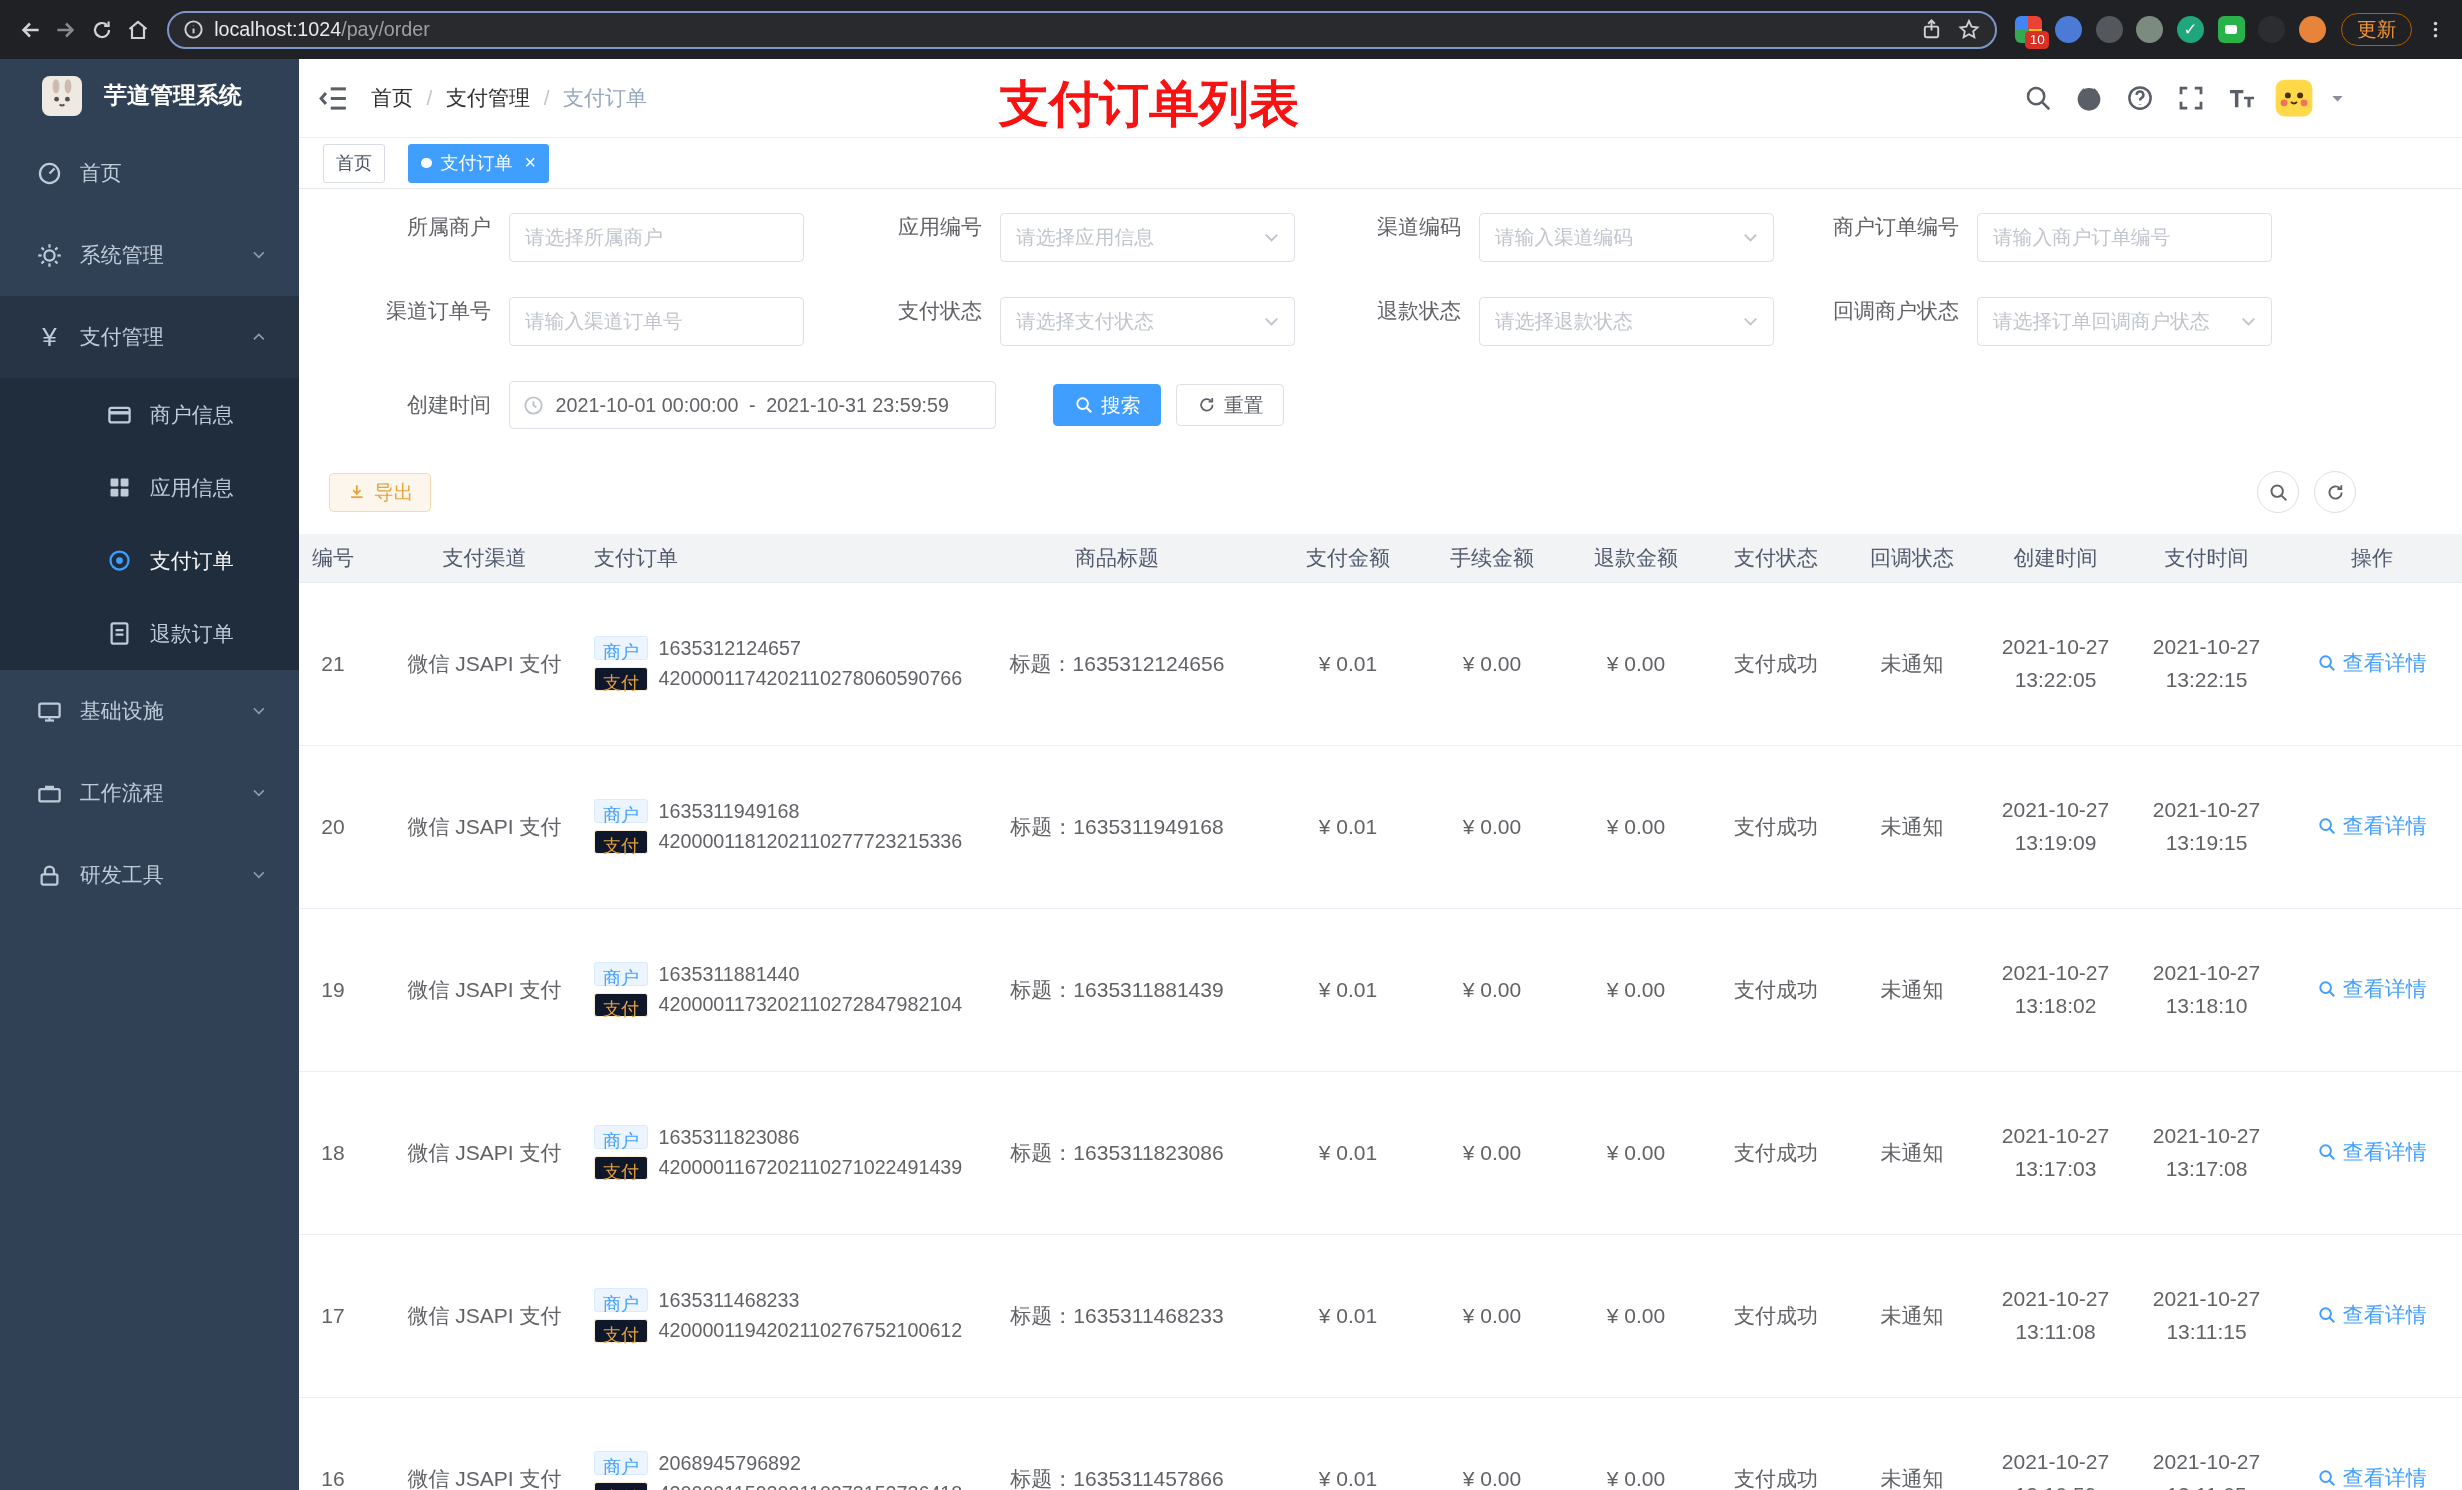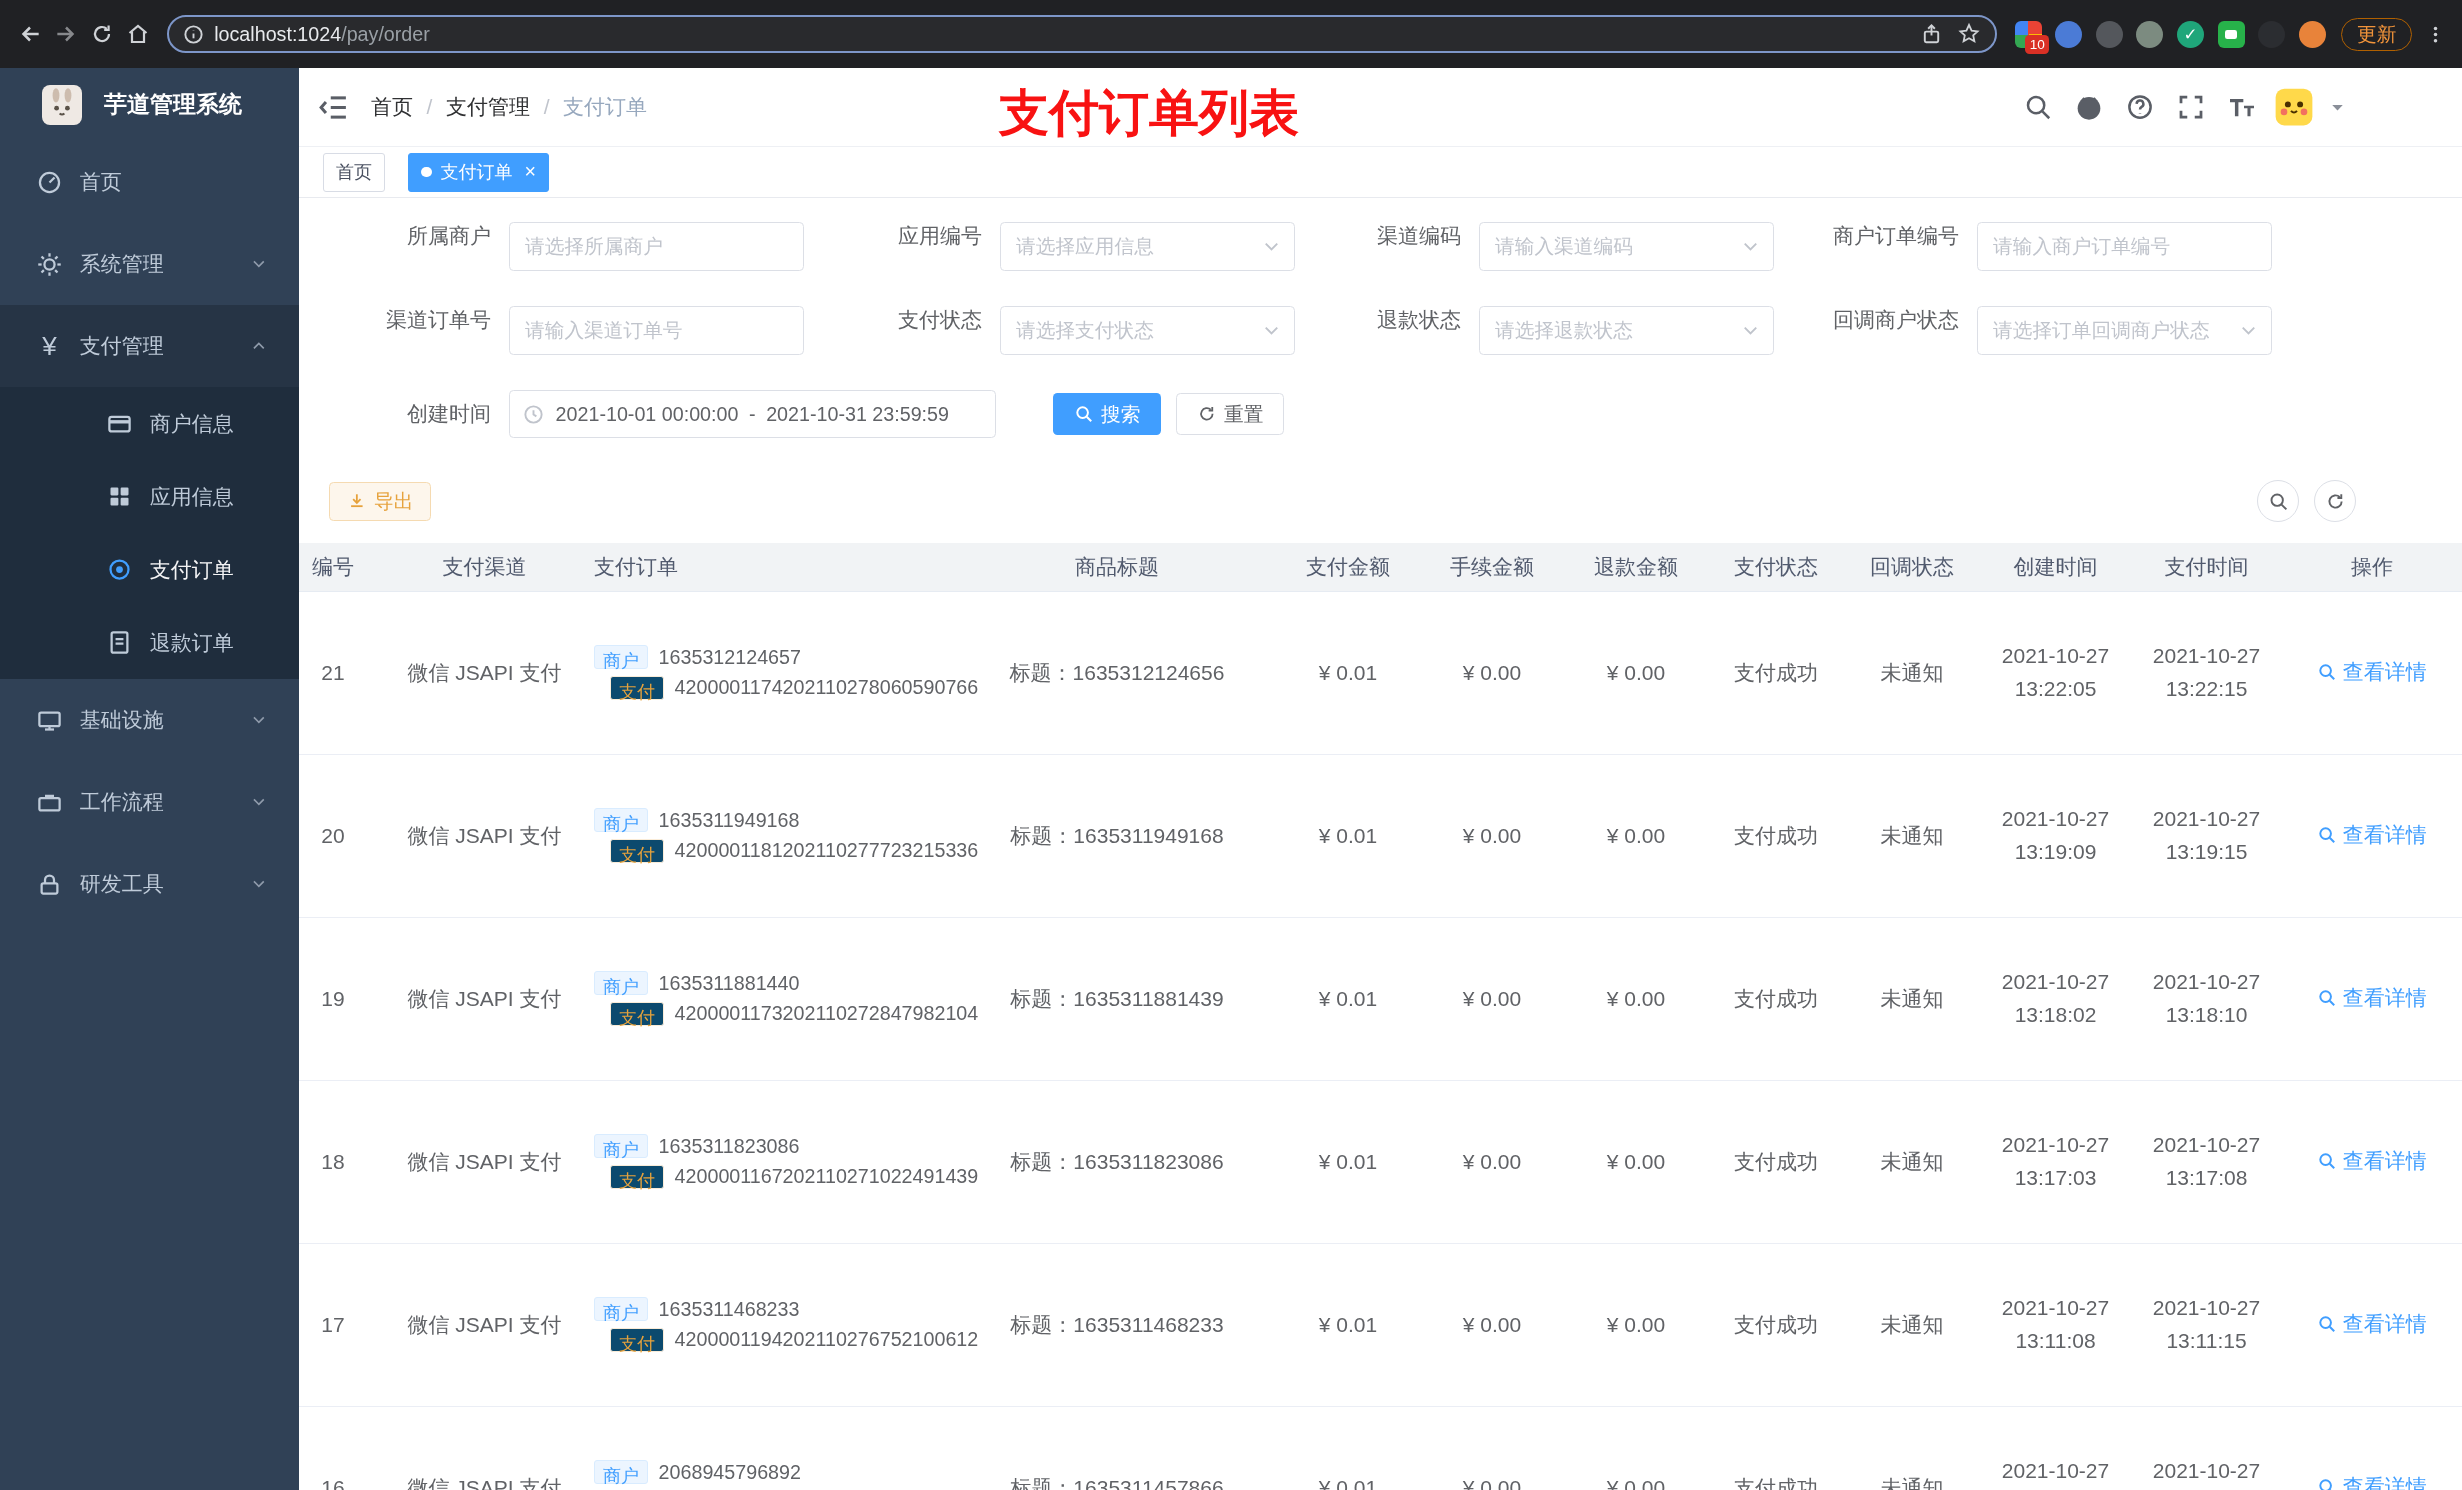--- a/index.html
+++ b/index.html
@@ -1,21 +1,21 @@
 <!DOCTYPE html>
 <html style="font-size:12px"><head>
 <meta charset="utf-8">
 <style>
   * { box-sizing: border-box; margin: 0; padding: 0; }
   html,body { width:2462px; height:1490px; overflow:hidden; background:#fff;
     font-family:"Liberation Sans","DejaVu Sans",sans-serif; }
   svg { display:block; }
 
   
-  .browser { height:68px; background:#202124; display:flex; align-items:center; padding:0 12px; }
+  .browser { height:59px; background:#202124; display:flex; align-items:center; padding:0 12px; }
   .nav-btn { width:36px; height:36px; display:flex; align-items:center; justify-content:center; color:#cfd2d6; border-radius:50%; flex-shrink:0; }
   .nav-btn.dim { color:#87898c; }
   .url-pill { flex:1; height:38px; background:#292a2d; border:2.3px solid #7d96c9; border-radius:21px; margin:0 10.6px; display:flex; align-items:center; padding:0 13.6px; min-width:0; }
   .url-text { font-size:19.7px; color:#e8eaed; margin-left:9px; white-space:nowrap; }
   .url-text .path { color:#9aa0a6; }
   .pill-right { margin-left:auto; display:flex; align-items:center; gap:13.6px; color:#cfd2d6; }
   .ext-row { display:flex; align-items:center; gap:13.6px; margin:0 7.6px; flex-shrink:0; }
   .ext { width:27px; height:27px; border-radius:50%; position:relative; flex-shrink:0; }
   .ext.sq { border-radius:6px; }
   .badge { position:absolute; right:-7.6px; bottom:-6px; background:#d93025; color:#fff; font-size:13.6px; line-height:1; padding:2.3px 4.5px; border-radius:4.5px;margin-left:44px; }
@@ -89,21 +89,21 @@
 
   
   .table-wrap { margin-top:21px; overflow:hidden; }
   table { width:2186px; margin-left:-23px; border-collapse:collapse; table-layout:fixed; font-size:21px; color:#606266; }
   thead th { height:48px; background:#f1f3f5; font-weight:normal; color:#515a6e; text-align:center; border-bottom:1.5px solid #e6ebf2; white-space:nowrap; }
   thead th.al, td.al { text-align:left; padding-left:15px; }
   tbody td { height:163px; text-align:center; vertical-align:middle; border-bottom:1.5px solid #ebeef5; white-space:nowrap; }
   .order-line { display:flex; align-items:center; gap:10.6px; margin:6.8px 0; font-size:19.7px; }
   .mini-tag { font-size:18px; height:24px; line-height:30px; padding:0 8px; border-radius:3px; border:1.5px solid; flex-shrink:0; }
   .tag-m { color:#409eff; background:#ecf5ff; border-color:#d9ecff; }
-  .tag-p { color:#e6a23c; background:#0c4a6e; border-color:#faecd8;margin-left:16px; }
+  .tag-p { color:#e6a23c; background:#0f172a; border-color:#faecd8; }
   .two-line span { display:block; line-height:1.55; }
   .act-link { color:#409eff; display:inline-flex; align-items:center; gap:6px; cursor:pointer; text-decoration:none; }
   .act-link svg { width:19.7px; height:19.7px; }
 </style>
 </head>
 <body>
 
 <div class="browser">
   <div class="nav-btn">
     <svg width="26" height="26" viewBox="0 0 24 24" fill="none" stroke="currentColor" stroke-width="2.3">

